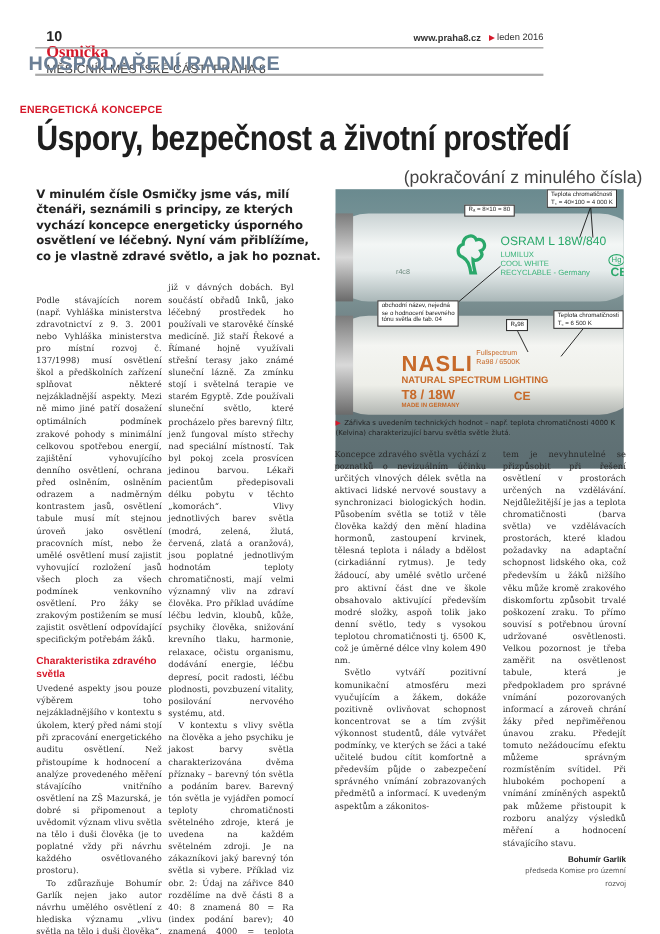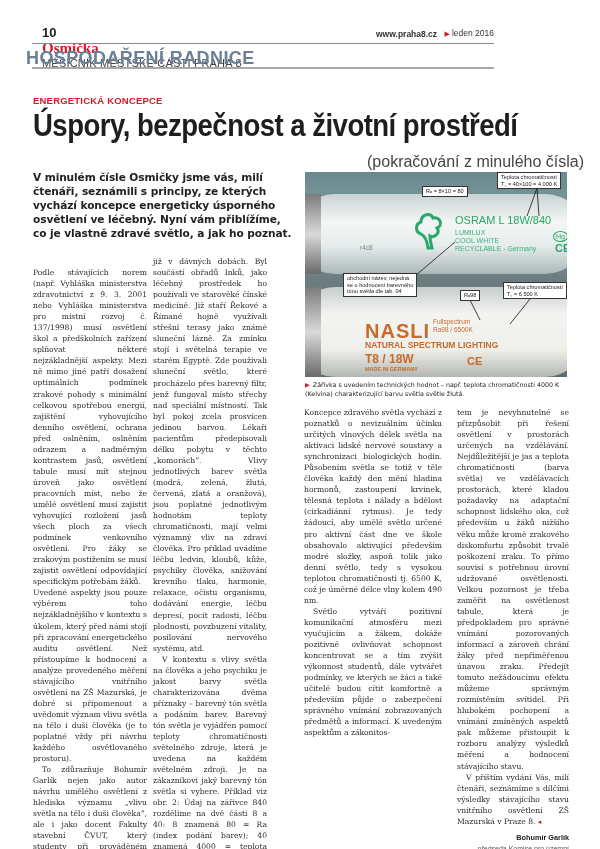--- a/index.html
+++ b/index.html
@@ -12,38 +12,38 @@
   .brand { font-family: "Liberation Serif", serif; font-weight: bold; font-size: 15px; color: #d6182a; margin-left: 8px; }
   .subtitle-mag { font-family: "Liberation Sans", sans-serif; font-size: 11px; color: #444; margin-left: 10px; letter-spacing: 0.2px; }
   .web { font-family: "Liberation Sans", sans-serif; font-weight: bold; font-size: 8.5px; color: #333; position: absolute; left: 344px; top: 4px; }
   .issue { position: absolute; right: 0; top: 3px; font-family: "Liberation Sans", sans-serif; font-size: 8.5px; color: #333; }
   .issue .tri { color: #d6182a; font-size: 7px; margin-right: 2px; }
   .issue b { font-weight: normal; }
   .rule1 { position: absolute; left: 32px; top: 43px; width: 462px; height: 1px; background: #8a8a8a; }
   .section { position: absolute; left: 26px; top: 48px; font-family: "Liberation Sans", sans-serif; font-weight: bold; font-size: 18px; color: #6b7f96; letter-spacing: 0.4px; }
   .rule2 { position: absolute; left: 32px; top: 67px; width: 462px; height: 2px; background: #a9a9a9; }
 
-  .kicker { position: absolute; left: 33px; top: 95px; font-family: "Liberation Sans", sans-serif; font-weight: bold; font-size: 9.5px; color: #d6182a; letter-spacing: 0.2px; }
+  .kicker { position: absolute; left: 18px; top: 95px; font-family: "Liberation Sans", sans-serif; font-weight: bold; font-size: 9.5px; color: #d6182a; letter-spacing: 0.2px; }
   .headline { position: absolute; left: 33px; top: 107px; font-family: "Liberation Sans", sans-serif; font-weight: bold; font-size: 32px; color: #1e1e1e; letter-spacing: -0.6px; white-space: nowrap; transform: scaleX(0.86); transform-origin: left top; }
   .continued { position: absolute; right: 16px; top: 153px; font-family: Liberation Sans, sans-serif; font-size: 16px; color: #444; }
 
   .lead { position: absolute; left: 33px; top: 170px; width: 262px; font-family: "DejaVu Sans", sans-serif; font-weight: bold; font-size: 10.6px; line-height: 14px; color: #222; letter-spacing: -0.1px; }
 
   
   .col { position: absolute; font-size: 7.6px; line-height: 11.05px; text-align: justify; hyphens: auto; color: #2b2b2b; }
   .col p { text-indent: 0; }
   .col p.ind { text-indent: 9px; }
   .col1 { left: 33px; top: 267px; width: 114px; }
   .col2 { left: 153px; top: 256px; width: 114px; }
   .col3 { left: 304px; top: 407px; width: 138px; }
   .col4 { left: 457px; top: 407px; width: 112px; }
   .subhead { font-family: "Liberation Sans", sans-serif; font-weight: bold; color: #d6182a; font-size: 9.2px; line-height: 11px; margin: 9px 0 2px 0; text-align: left; }
 
   
-  .photo { position: absolute; left: 305px; top: 172px; width: 262px; height: 205px; overflow: hidden; background: linear-gradient(180deg, #6a8a8f 0%, #879ea0 30%, #6b7d80 52%, #5d6e72 100%); }
+  .photo { position: absolute; left: 305px; top: 172px; width: 262px; height: 254px; overflow: hidden; background: linear-gradient(180deg, #6a8a8f 0%, #879ea0 30%, #6b7d80 52%, #5d6e72 100%); }
   .tube { position: absolute; left: -10px; width: 290px; border-radius: 40px; }
   .tube1 { top: 22px; height: 80px; background: linear-gradient(180deg, #c9d2d3 0%, #f3f6f5 35%, #e6ecec 65%, #aab7b8 100%); }
   .tube2 { top: 115px; height: 90px; background: linear-gradient(180deg, #c6cdcc 0%, #f4f5f2 30%, #eeefe9 70%, #b2b6b2 100%); }
   .endcap1 { position: absolute; left: 0; top: 22px; width: 16px; height: 80px; background: linear-gradient(180deg, #7b7b7b, #d9d9d9, #6a6a6a); }
   .endcap2 { position: absolute; left: 0; top: 115px; width: 16px; height: 90px; background: linear-gradient(180deg, #7b7b7b, #d9d9d9, #6a6a6a); }
   .ptext { position: absolute; font-family: "Liberation Sans", sans-serif; white-space: nowrap; }
   .osram { left: 150px; top: 42px; color: #2aa86a; font-size: 11px; }
   .osram2 { left: 150px; top: 57px; color: #3bb37a; font-size: 7px; line-height: 8px; }
   .r4c8 { left: 55px; top: 72px; color: #6e8a7f; font-size: 6.5px; }
   .hg { left: 248px; top: 59px; color: #2aa86a; font-size: 7px; border: 1px solid #2aa86a; border-radius: 50%; padding: 1px 2px; }
@@ -139,36 +139,36 @@
   <div class="lbl lbl-ra98">Rₐ98</div>
   <div class="lbl lbl-tc2">
     <div>Teplota chromatičnosti</div>
     <div>T꜀ = 6 500 K</div>
   </div>
 </div>
 <div class="caption"><span class="tri">▶</span><span>Zářivka s uvedením technických hodnot – např. teplota chromatičnosti 4000 K (Kelvina) charakterizující barvu světla světle žlutá.</span></div>
 
 <div class="col col1">
   <p>Podle stávajících norem (např. Vyhláška ministerstva zdravotnictví z 9. 3. 2001 nebo Vyhláška ministerstva pro místní rozvoj č. 137/1998) musí osvětlení škol a předškolních zařízení splňovat některé nejzákladnější aspekty. Mezi ně mimo jiné patří dosažení optimálních podmínek zrakové pohody s minimální celkovou spotřebou energií, zajištění vyhovujícího denního osvětlení, ochrana před oslněním, oslněním odrazem a nadměrným kontrastem jasů, osvětlení tabule musí mít stejnou úroveň jako osvětlení pracovních míst, nebo že umělé osvětlení musí zajistit vyhovující rozložení jasů všech ploch za všech podmínek venkovního osvětlení. Pro žáky se zrakovým postižením se musí zajistit osvětlení odpovídající specifickým potřebám žáků.</p>
+  <div class="subhead">Charakteristika zdravého světla</div>
   <p>Uvedené aspekty jsou pouze výběrem toho nejzákladnějšího v kontextu s úkolem, který před námi stojí při zpracování energetického auditu osvětlení. Než přistoupíme k hodnocení a analýze provedeného měření stávajícího vnitřního osvětlení na ZŠ Mazurská, je dobré si připomenout a uvědomit význam vlivu světla na tělo i duši člověka (je to poplatné vždy při návrhu každého osvětlovaného prostoru).</p>
   <p class="ind">To zdůrazňuje Bohumír Garlík nejen jako autor návrhu umělého osvětlení z hlediska významu „vlivu světla na tělo i duši člověka“, ale i jako docent Fakulty stavební ČVUT, který studenty při prováděném auditu na ZŠ Mazurská vede. Vliv světla na člověka byl využíván</p>
 </div>
 
 <div class="col col2">
   <p>již v dávných dobách. Byl součástí obřadů Inků, jako léčebný prostředek ho používali ve starověké čínské medicíně. Již staří Řekové a Římané hojně využívali střešní terasy jako známé sluneční lázně. Za zmínku stojí i světelná terapie ve starém Egyptě. Zde používali sluneční světlo, které procházelo přes barevný filtr, jenž fungoval místo střechy nad speciální místností. Tak byl pokoj zcela prosvícen jedinou barvou. Lékaři pacientům předepisovali délku pobytu v těchto „komorách“. Vlivy jednotlivých barev světla (modrá, zelená, žlutá, červená, zlatá a oranžová), jsou poplatné jednotlivým hodnotám teploty chromatičnosti, mají velmi významný vliv na zdraví člověka. Pro příklad uvádíme léčbu ledvin, kloubů, kůže, psychiky člověka, snižování krevního tlaku, harmonie, relaxace, očistu organismu, dodávání energie, léčbu depresí, pocit radosti, léčbu plodnosti, povzbuzení vitality, posilování nervového systému, atd.</p>
   <p class="ind">V kontextu s vlivy světla na člověka a jeho psychiku je jakost barvy světla charakterizována dvěma příznaky – barevný tón světla a podáním barev. Barevný tón světla je vyjádřen pomocí teploty chromatičnosti světelného zdroje, která je uvedena na každém světelném zdroji. Je na zákazníkovi jaký barevný tón světla si vybere. Příklad viz obr. 2: Údaj na zářivce 840 rozdělíme na dvě části 8 a 40: 8 znamená 80 = Ra (index podání barev); 40 znamená 4000 = teplota chromatičnosti (Kelvina).</p>
 
 </div>
 
 <div class="col col3">
   <p>Koncepce zdravého světla vychází z poznatků o nevizuálním účinku určitých vlnových délek světla na aktivaci lidské nervové soustavy a synchronizaci biologických hodin. Působením světla se totiž v těle člověka každý den mění hladina hormonů, zastoupení krvinek, tělesná teplota i nálady a bdělost (cirkadiánní rytmus). Je tedy žádoucí, aby umělé světlo určené pro aktivní část dne ve škole obsahovalo aktivující především modré složky, aspoň tolik jako denní světlo, tedy s vysokou teplotou chromatičnosti tj. 6500 K, což je úměrné délce vlny kolem 490 nm.</p>
   <p class="ind">Světlo vytváří pozitivní komunikační atmosféru mezi vyučujícím a žákem, dokáže pozitivně ovlivňovat schopnost koncentrovat se a tím zvýšit výkonnost studentů, dále vytvářet podmínky, ve kterých se žáci a také učitelé budou cítit komfortně a především půjde o zabezpečení správného vnímání zobrazovaných předmětů a informací. K uvedeným aspektům a zákonitos-</p>
 </div>
 
 <div class="col col4">
   <p>tem je nevyhnutelné se přizpůsobit při řešení osvětlení v prostorách určených na vzdělávání. Nejdůležitější je jas a teplota chromatičnosti (barva světla) ve vzdělávacích prostorách, které kladou požadavky na adaptační schopnost lidského oka, což především u žáků nižšího věku může kromě zrakového diskomfortu způsobit trvalé poškození zraku. To přímo souvisí s potřebnou úrovní udržované osvětlenosti. Velkou pozornost je třeba zaměřit na osvětlenost tabule, která je předpokladem pro správné vnímání pozorovaných informací a zároveň chrání žáky před nepřiměřenou únavou zraku. Předejít tomuto nežádoucímu efektu můžeme správným rozmístěním svítidel. Při hlubokém pochopení a vnímání zmíněných aspektů pak můžeme přistoupit k rozboru analýzy výsledků měření a hodnocení stávajícího stavu.</p>
-  <p class="ind"><span>V příštím vydání Vás, milí čtenáři, seznámíme s dílčími výsledky stávajícího stavu vnitřního osvětlení ZŠ Mazurská v Praze 8.</span> <span class="endmark">◂</span></p>
   <div class="byline">
     <div class="name">Bohumír Garlík</div>
     <div class="role">předseda Komise pro územní rozvoj</div>
 
   </div>
 </div>
 
 </body></html>

